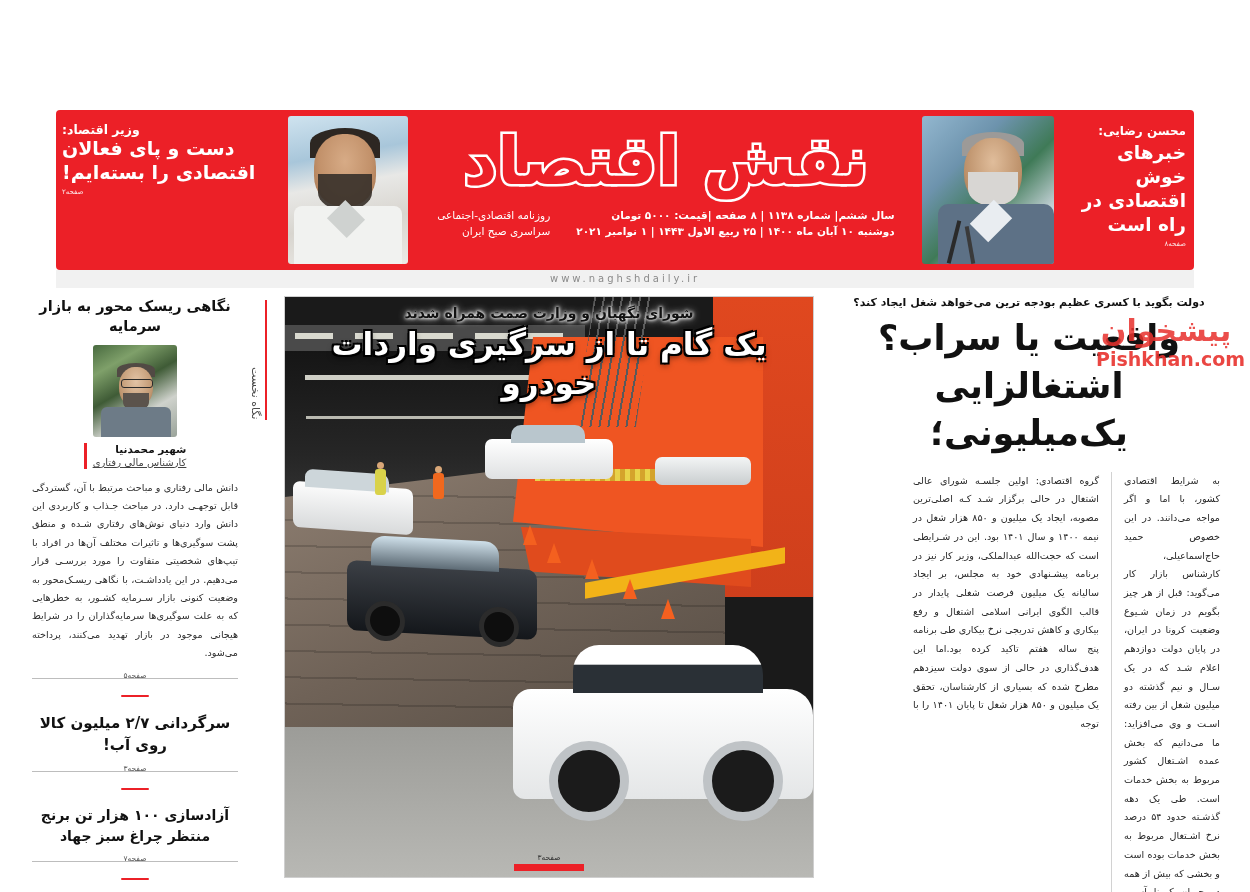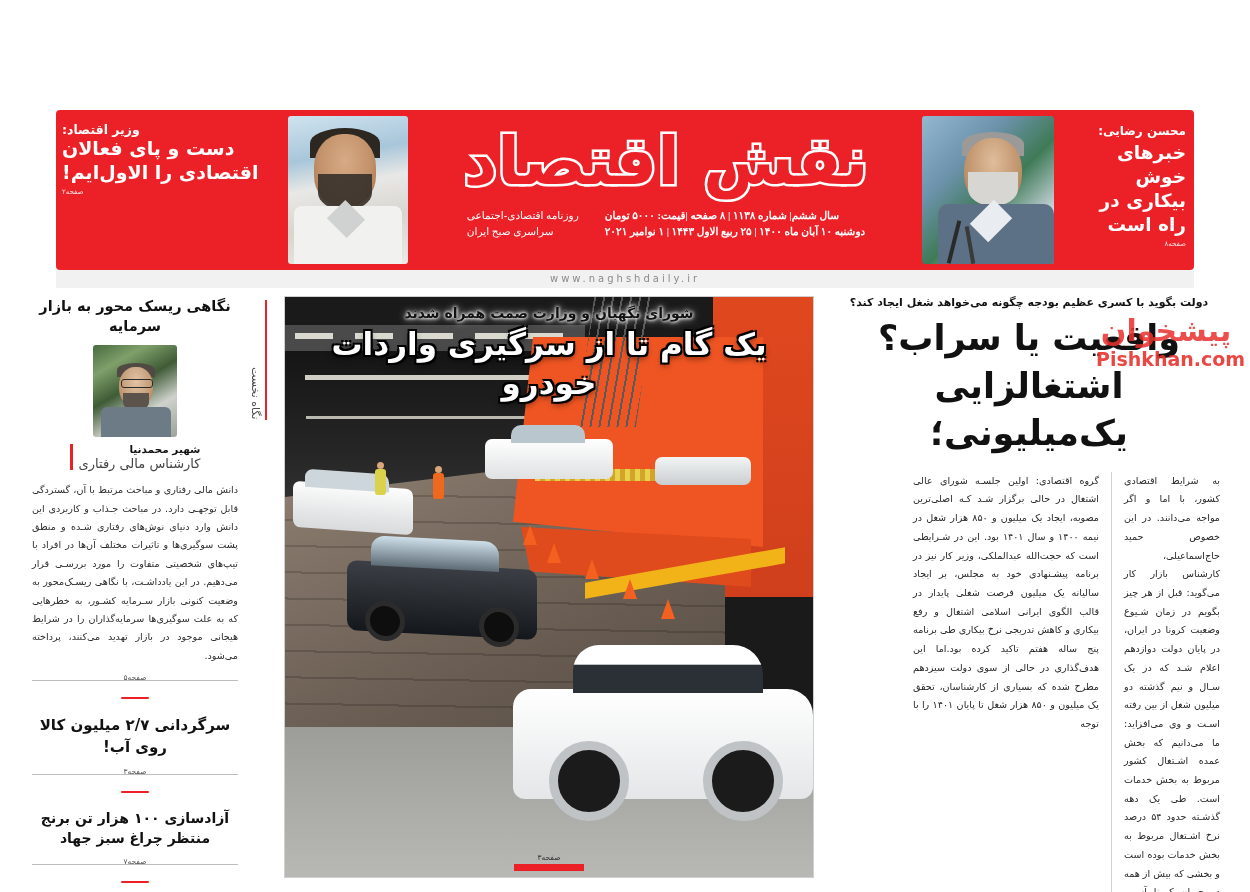--- a/index.html
+++ b/index.html
@@ -38,21 +38,21 @@
   .mh-lead .pref{font-size:7px;margin-top:3px;opacity:.92;}
 
   .mh-center{position:absolute;left:360px;top:0;width:500px;height:123px;text-align:center;}
   .logo-wrap{position:relative;height:92px;margin-top:6px;}
   .logo{
     font-size:66px;font-weight:bold;color:#ec2027;line-height:92px;
     -webkit-text-stroke:5px #ffffff;paint-order:stroke fill;letter-spacing:-2px;
     white-space:nowrap;
   }
   .mh-meta{color:#fff;font-size:10.5px;line-height:1.5;display:flex;justify-content:center;gap:26px;direction:rtl;padding:0 10px;}
-  .mh-meta .col{text-align:left;font-family:Liberation Serif, serif;}
+  .mh-meta .col{text-align:right;}
   .mh-meta .b{font-weight:bold;}
 
   .mh-right{position:absolute;right:0;top:0;width:278px;height:160px;display:flex;}
   .mh-rtext{flex:1;padding:14px 8px 8px 6px;text-align:right;color:#fff;direction:rtl;}
   .mh-rtext .kicker{font-size:12px;font-weight:bold;margin-bottom:3px;}
   .mh-rtext .ttl{font-size:18.5px;font-weight:bold;line-height:1.3;}
   .mh-rtext .pref{font-size:7px;margin-top:3px;opacity:.9;}
   .mh-rphoto{
     width:132px;height:148px;margin:6px 10px 6px 6px;border-radius:3px;overflow:hidden;flex:none;
     background:linear-gradient(135deg,#93b7cf 0%,#6d93ad 30%,#3f7a57 55%,#c9d5dc 80%,#8fa9b8 100%);
@@ -84,21 +84,21 @@
     background:linear-gradient(150deg,#486a3f 0%,#7fa06a 22%,#3f5b36 45%,#cfd2cc 70%,#9aa39a 100%);
   }
   .exp-photo .face{position:absolute;left:26px;top:22px;width:34px;height:40px;border-radius:46%;background:radial-gradient(ellipse at 50% 36%,#e2c3a5,#bf9670 70%,#8c6a4c);}
   .exp-photo .hair{position:absolute;left:24px;top:18px;width:38px;height:14px;border-radius:50% 50% 0 0;background:#514a44;}
   .exp-photo .glass{position:absolute;left:28px;top:34px;width:30px;height:7px;border:1.4px solid #2b2b2b;border-radius:3px;}
   .exp-photo .beard{position:absolute;left:30px;top:48px;width:26px;height:18px;border-radius:0 0 50% 50%;background:#5b534c;}
   .exp-photo .shirt{position:absolute;left:8px;top:62px;width:70px;height:32px;background:#6d7b87;border-radius:6px 6px 0 0;}
   .byline{display:flex;align-items:center;justify-content:center;gap:6px;margin-bottom:10px;}
   .byline .bar{width:3px;height:26px;background:#ec2027;}
   .byline .nm{font-size:10.5px;font-weight:bold;line-height:1.3;}
-  .byline .rl{font-size:13px;color:#444;}
+  .byline .rl{font-size:10px;color:#444;text-decoration:underline;}
   .lead-body{font-size:9.6px;line-height:1.92;text-align:justify;color:#2b2b2b;}
   .pagemark{margin:8px 0 0;text-align:center;position:relative;}
   .pagemark .ln{height:1px;background:#bdbdbd;}
   .pagemark .pill{
     display:inline-block;margin-top:-6px;background:#ec2027;color:#fff;font-size:7px;
     padding:1px 14px;border-radius:1px;position:relative;top:3px;
   }
   .pagemark .lbl{font-size:7.5px;color:#555;display:block;margin-bottom:-2px;}
   .hl{margin-top:14px;text-align:center;}
   .hl .kick{font-size:9.6px;color:#333;margin-bottom:3px;line-height:1.5;}
@@ -176,21 +176,21 @@
     <div class="mh-left">
       <div class="mh-photo">
         <div class="hair"></div>
           <div class="face"></div>
           <div class="beard"></div>
         <div class="body"></div>
           <div class="collar"></div>
       </div>
       <div class="mh-lead">
         <div class="kicker">وزیر اقتصاد:</div>
-        <div class="ttl">دست و پای فعالان اقتصادی را الاول‌ایم!</div>
+        <div class="ttl">دست و پای فعالان اقتصادی را بسته‌ایم!</div>
         <div class="pref">صفحه۲</div>
       </div>
     </div>
 
     <div class="mh-center">
       <div class="logo-wrap">
         <div class="logo">نقش اقتصاد</div>
       </div>
       <div class="mh-meta">
         <div class="col">
@@ -200,21 +200,21 @@
         <div class="col">
           <div>روزنامه اقتصادی-اجتماعی</div>
           <div>سراسری صبح ایران</div>
         </div>
       </div>
     </div>
 
     <div class="mh-right">
       <div class="mh-rtext">
         <div class="kicker">محسن رضایی:</div>
-        <div class="ttl">خبرهای خوش بیکاری در راه است</div>
+        <div class="ttl">خبرهای خوش اقتصادی در راه است</div>
         <div class="pref">صفحه۸</div>
       </div>
       <div class="mh-rphoto">
         <div class="hair"></div>
           <div class="face"></div>
           <div class="beard"></div>
         <div class="suit"></div>
           <div class="shirt"></div>
           <div class="mic"></div>
           <div class="mic2"></div>
@@ -318,21 +318,21 @@
     </div>
   </div>
 
   <div class="wm">
     <div class="fa">پیشخوان</div>
     <div class="en">Pishkhan.com</div>
   </div>
 
   <div class="col-right">
 
-    <div class="r-kick">دولت بگوید با کسری عظیم بودجه چگونه می‌خواهد شغل ایجاد کند؟</div>
+    <div class="r-kick">دولت بگوید با کسری عظیم بودجه ترین می‌خواهد شغل ایجاد کند؟</div>
     <div class="r-ttl">واقعیت یا سراب؟</div>
     <div class="r-ttl">اشتغالزایی یک‌میلیونی؛</div>
 
     <div class="r-flex">
       <div class="r-body c1">به شرایط اقتصادی کشور، با اما و اگر مواجه می‌دانند. در این خصوص حمید حاج‌اسماعیلی، کارشناس بازار کار می‌گوید: قبل از هر چیز بگویم در زمان شـیوع وضعیت کرونا در ایران، در پایان دولت دوازدهم اعلام شـد که در یک سـال و نیم گذشته دو میلیون شغل از بین رفته اسـت و وی می‌افزاید: ما می‌دانیم که بخش عمده اشـتغال کشور مربوط به بخش خدمات است. طی یک دهه گذشـته حدود ۵۴ درصد نرخ اشـتغال مربوط به بخش خدمات بوده است و بخشی که بیش از همه در جریان کرونا آسیب دید، مربوط به خدمات است...</div>
       <div class="r-sep"></div>
       <div class="r-body c2">گروه اقتصادی: اولین جلسـه شورای عالی اشتغال در حالی برگزار شـد کـه اصلی‌ترین مصوبه، ایجاد یک میلیون و ۸۵۰ هزار شغل در نیمه ۱۴۰۰ و سال ۱۴۰۱ بود. این در شـرایطی است که حجت‌الله عبدالملکی، وزیر کار نیز در برنامه پیشـنهادی خود به مجلس، بر ایجاد سالیانه یک میلیون فرصت شغلی پایدار در قالب الگوی ایرانی اسلامی اشتغال و رفع بیکاری و کاهش تدریجی نرخ بیکاری طی برنامه پنج ساله هفتم تاکید کرده بود.اما این هدف‌گذاری در حالی از سوی دولت سیزدهم مطرح شده که بسیاری از کارشناسان، تحقق یک میلیون و ۸۵۰ هزار شغل تا پایان ۱۴۰۱ را با توجه</div>
     </div>
 
   </div>

